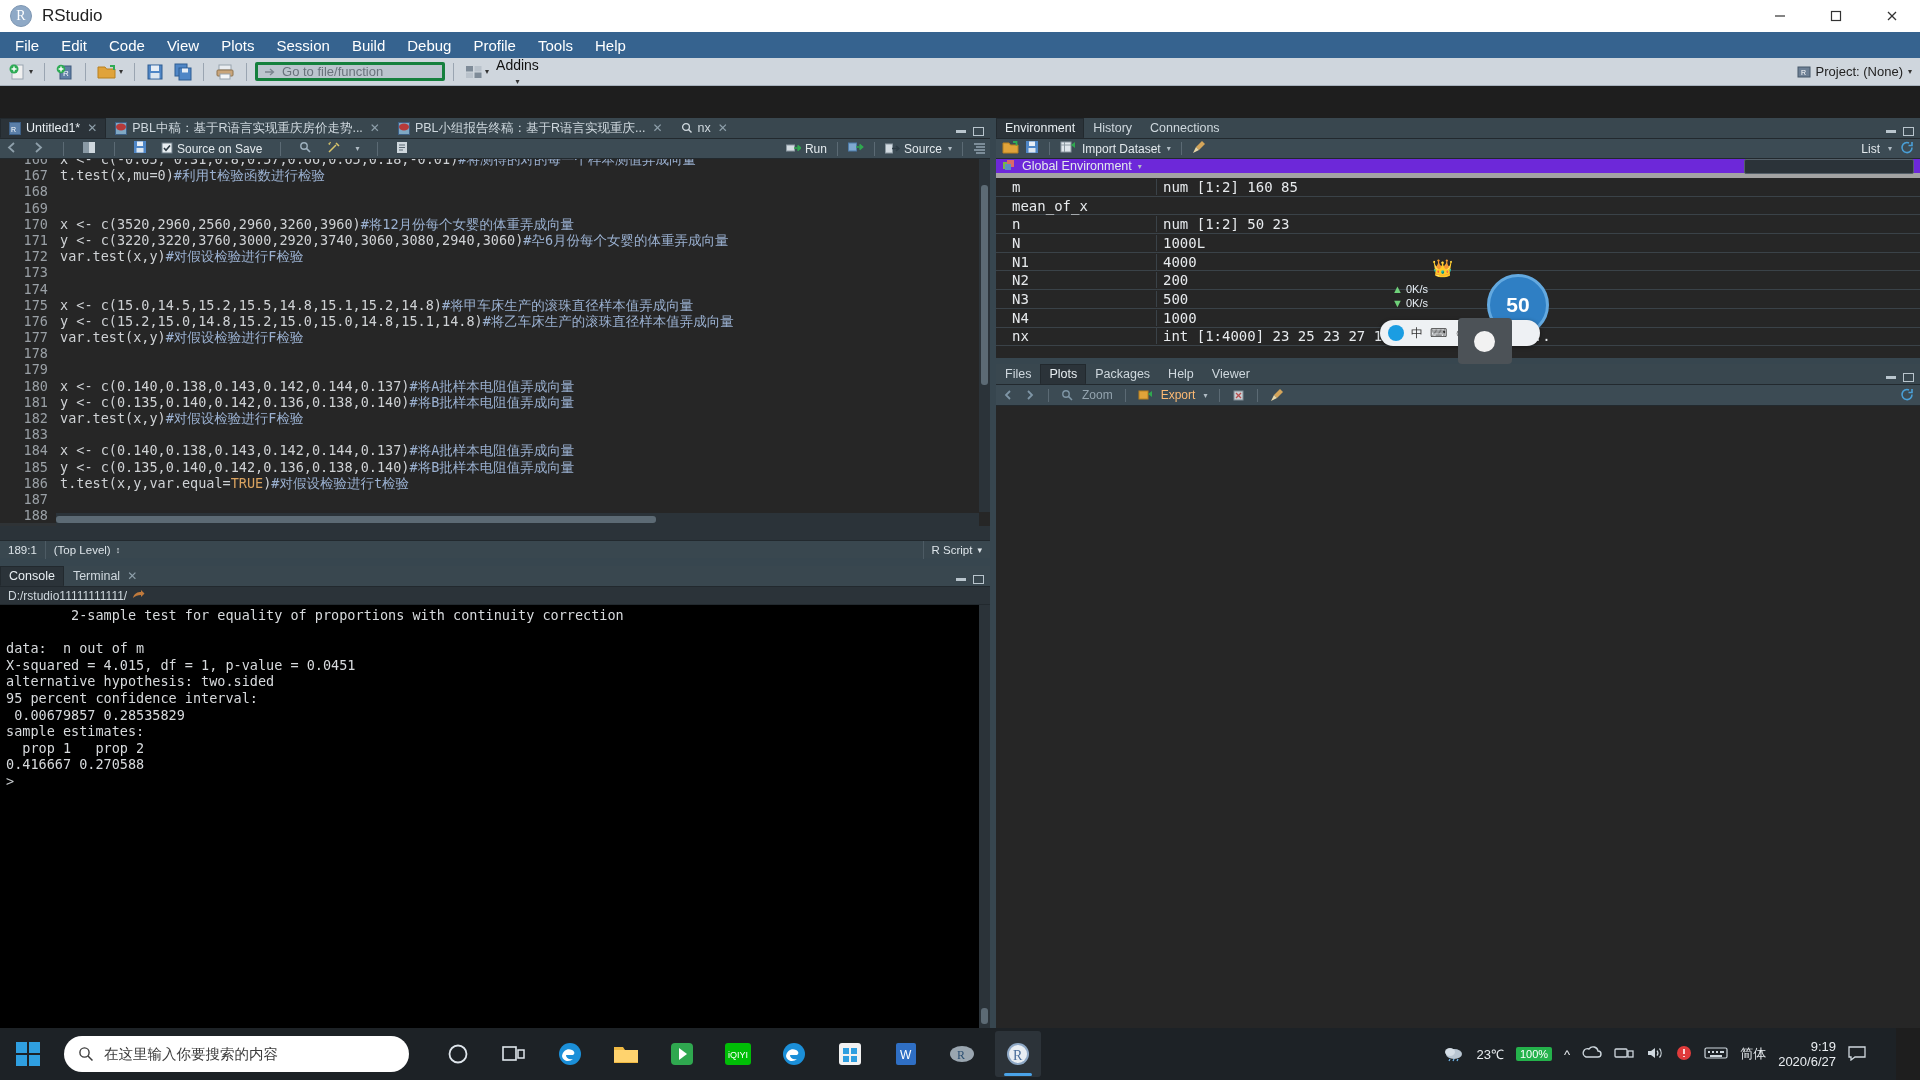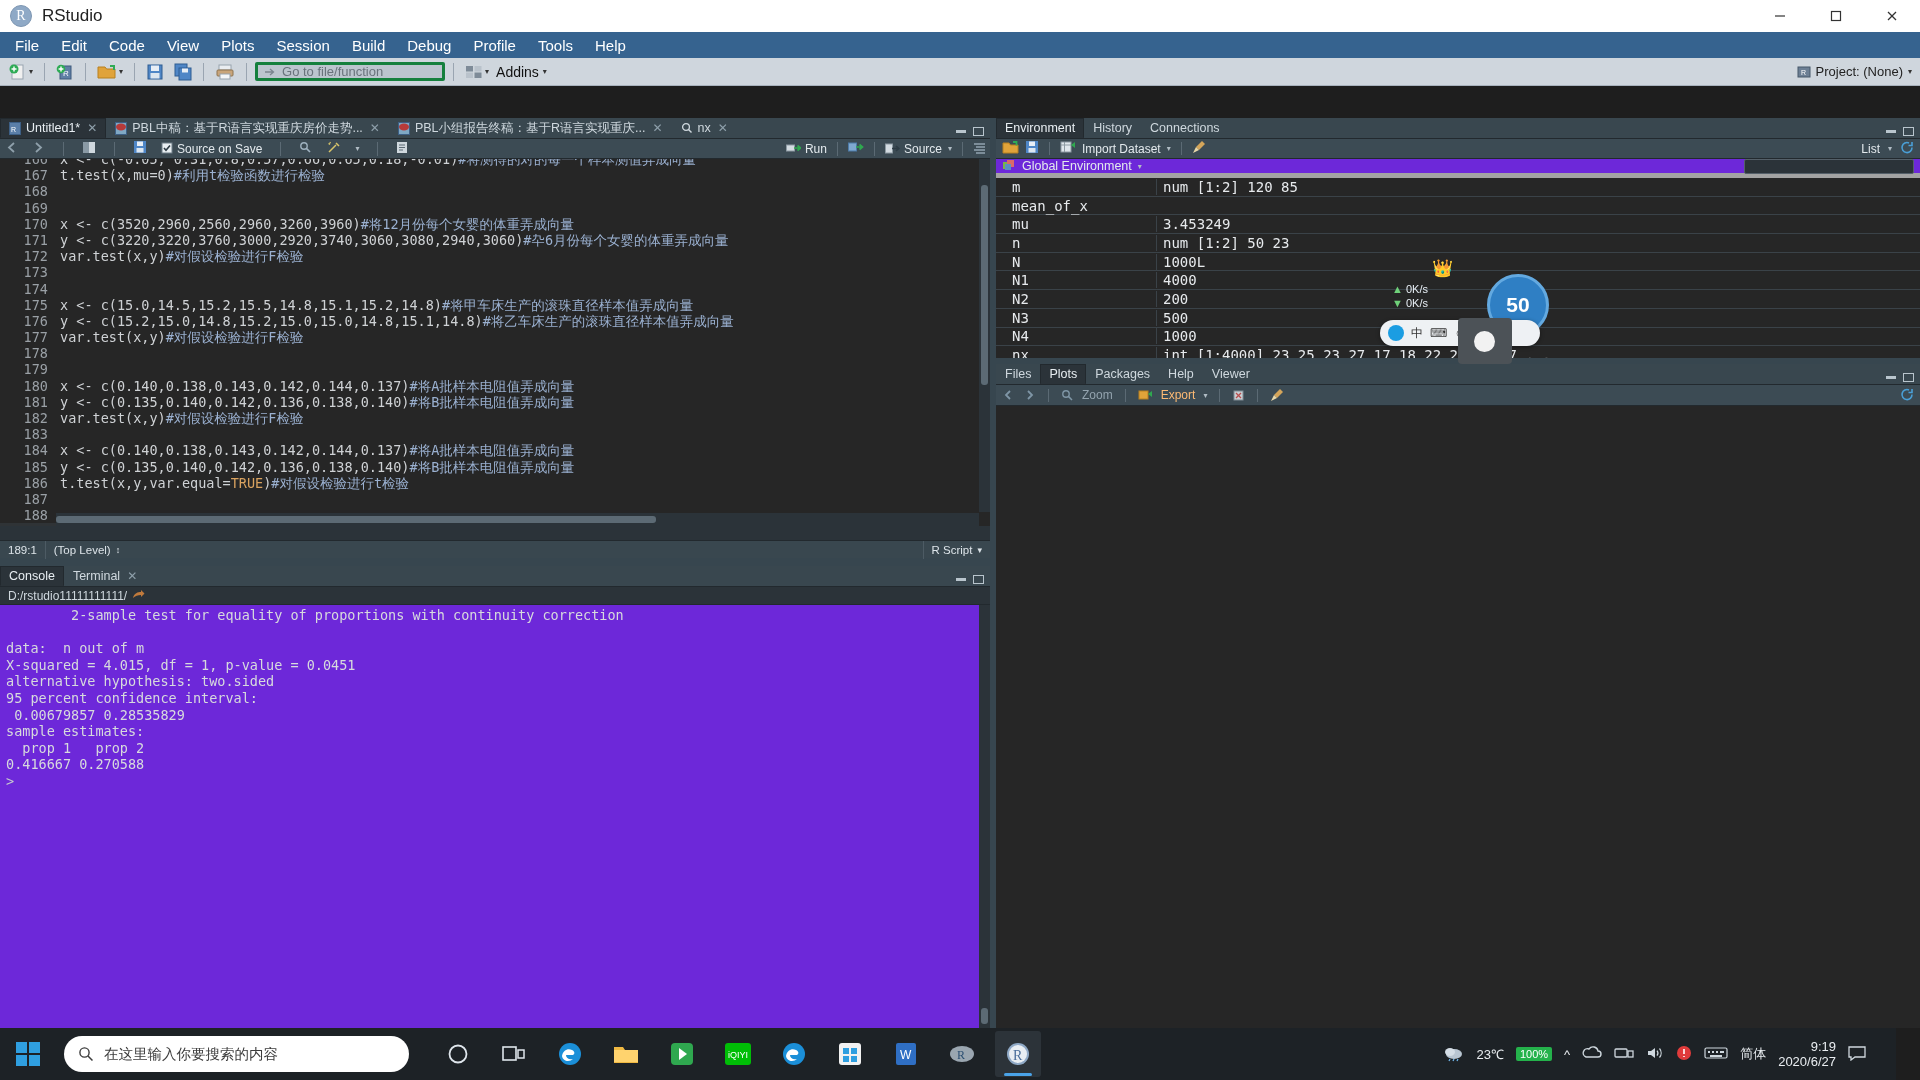--- a/index.html
+++ b/index.html
@@ -40,21 +40,21 @@
   }
   .tbbtn { display:flex; align-items:center; gap:2px; padding:1px 3px; }
   .sep { width:1px; height:18px; background:#9aa5b1; margin:0 4px; }
   .caret { font-size:8px; color:#333; }
   .gotofile {
     display:flex; align-items:center; gap:6px;
     width:190px; height:19px; background:#bcc5ce;
     border:3px solid #15803d; border-radius:2px;
     color:#6a737c; font-size:13px; padding:0 6px;
   }
-  .addins { font-size:14px; color:#111; display:flex; align-items:center; gap:4px; }
+  .addins { font-size:14px; color:#111; display:flex; align-items:center; gap:4px;flex-direction:column; }
   .project-ind { position:absolute; right:8px; display:flex; align-items:center; gap:5px;
                  font-size:13px; color:#222; }
 
   
   .workspace { position:absolute; left:0; top:118px; right:0; bottom:52px; background:#37464f; }
 
   
   .pane { position:absolute; }
   .pane-tabs {
     height:21px; background:#39474f; display:flex; align-items:flex-end;
@@ -108,21 +108,21 @@
   .src-status .cell { padding:0 8px; height:18px; display:flex; align-items:center; }
   .src-status .cell + .cell { border-left:1px solid #4d5b64; }
   .src-status .right { margin-left:auto; border-left:1px solid #4d5b64; }
 
   
   #console-pane { left:0; top:448px; width:990px; bottom:0; background:#2b3339; }
   .console-path { height:18px; background:#2b3339; display:flex; align-items:center;
                   padding:0 8px; font-size:12px; color:#cfd8de; gap:5px;
                   border-bottom:1px solid #22292e;}
   .console-body { position:absolute; top:39px; left:0; right:11px; bottom:0;
-                  background:#6d28d9; overflow:hidden;
+                  background:#000000; overflow:hidden;
                   font-family:"DejaVu Sans Mono", monospace; font-size:13.5px;
                   color:#d7dadd; padding:2px 6px; white-space:pre; line-height:16.6px; }
   .console-scroll { position:absolute; right:0; top:39px; width:11px; bottom:0; background:#2b3339; }
   .console-scroll .thumb { position:absolute; left:2px; width:7px; bottom:4px; height:16px;
                            background:#5c6a74; border-radius:3px; }
   .prompt { color:#c7cbce; }
 
   
   #env-pane { left:996px; top:0; right:0; height:240px; background:#2b3339; }
   .env-toolbar { height:20px; background:#3c4b54; display:flex; align-items:center; gap:6px;
@@ -603,28 +603,24 @@
             </svg>
         </span>
         <span class="lbl">Global Environment</span>
         <span class="caret" style="color:#b0bcc4;">▾</span>
         <div class="search-box"></div>
       </div>
 
       <div class="env-table" id="env-table">
           <div class="env-row">
             <div class="env-name">m</div>
-            <div class="env-val">num [1:2] 120 85</div>
+            <div class="env-val">num [1:2] 160 85</div>
           </div>
           <div class="env-row">
             <div class="env-name">mean_of_x</div>
-          </div>
-          <div class="env-row">
-            <div class="env-name">mu</div>
-            <div class="env-val">3.453249</div>
           </div>
           <div class="env-row">
             <div class="env-name">n</div>
             <div class="env-val">num [1:2] 50 23</div>
           </div>
           <div class="env-row">
             <div class="env-name">N</div>
             <div class="env-val">1000L</div>
           </div>
           <div class="env-row">

